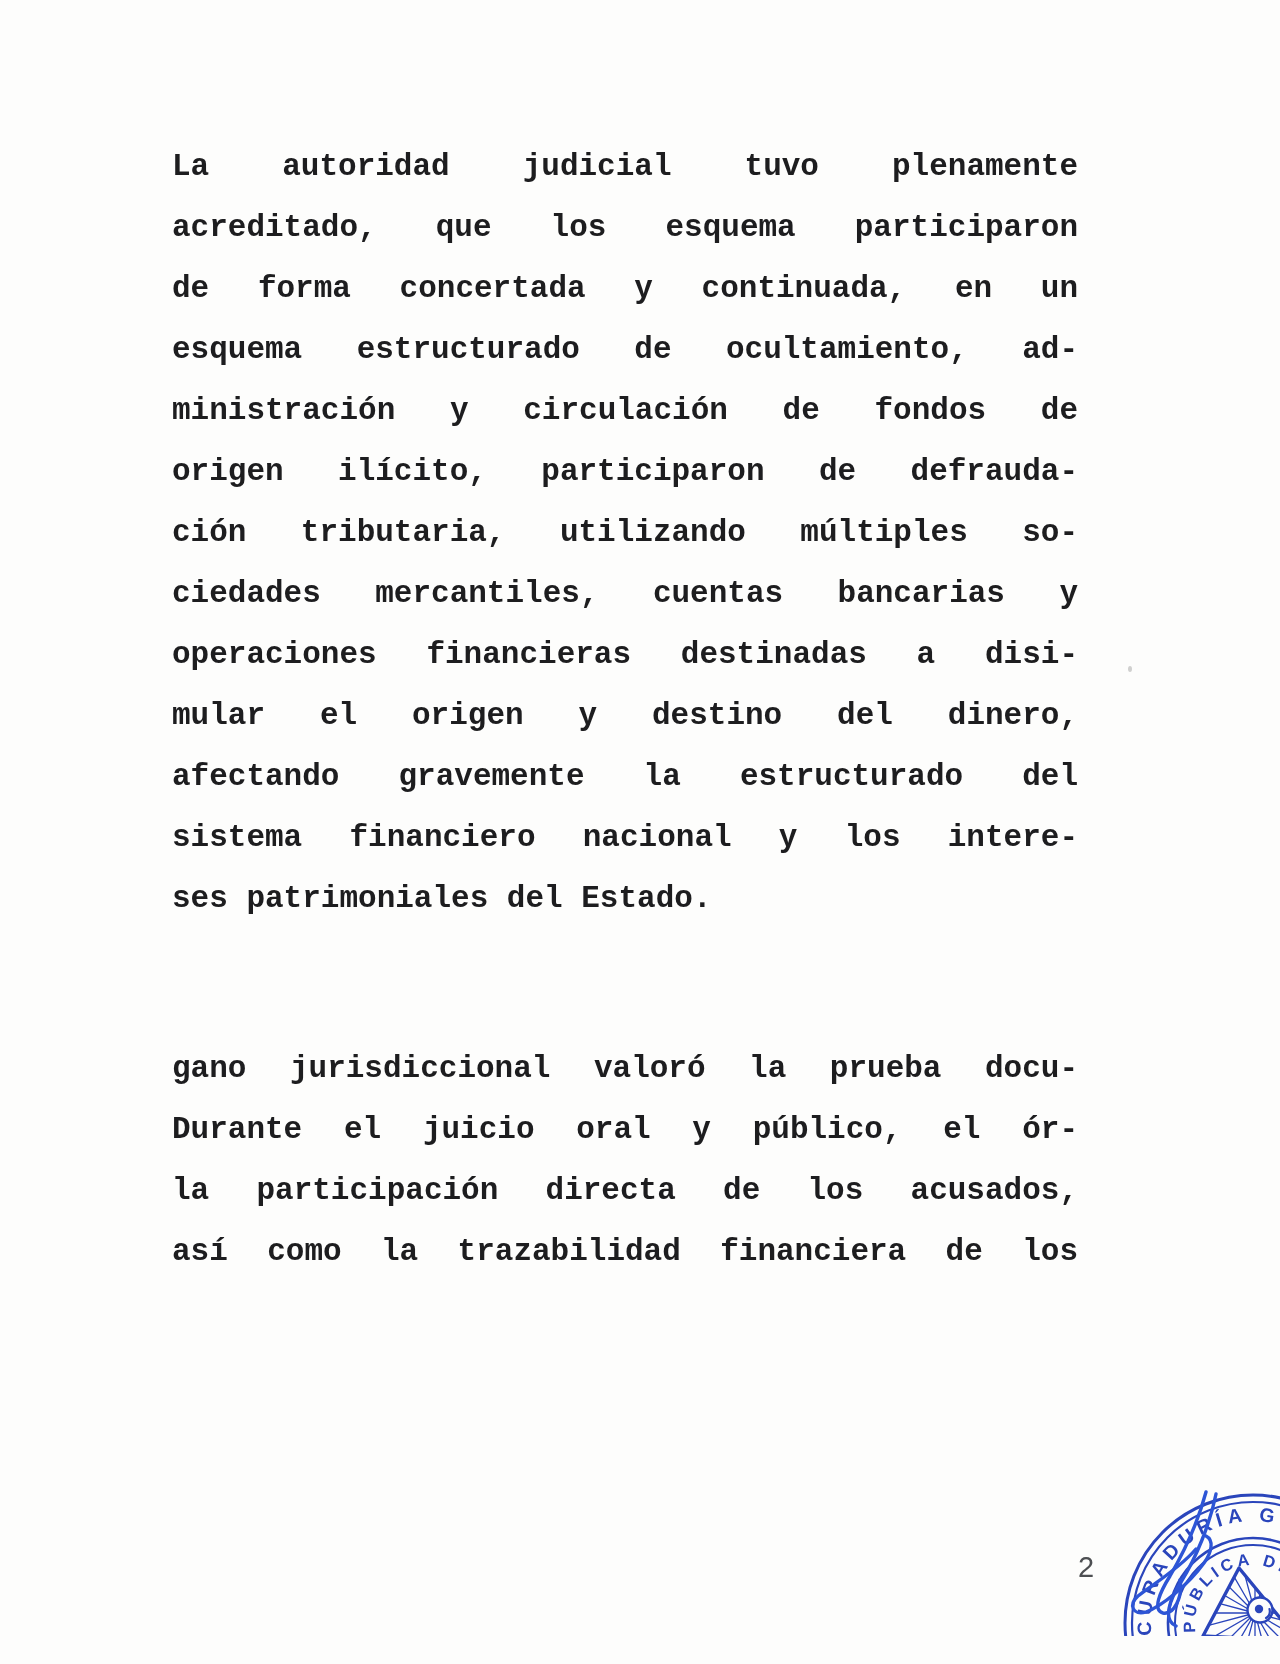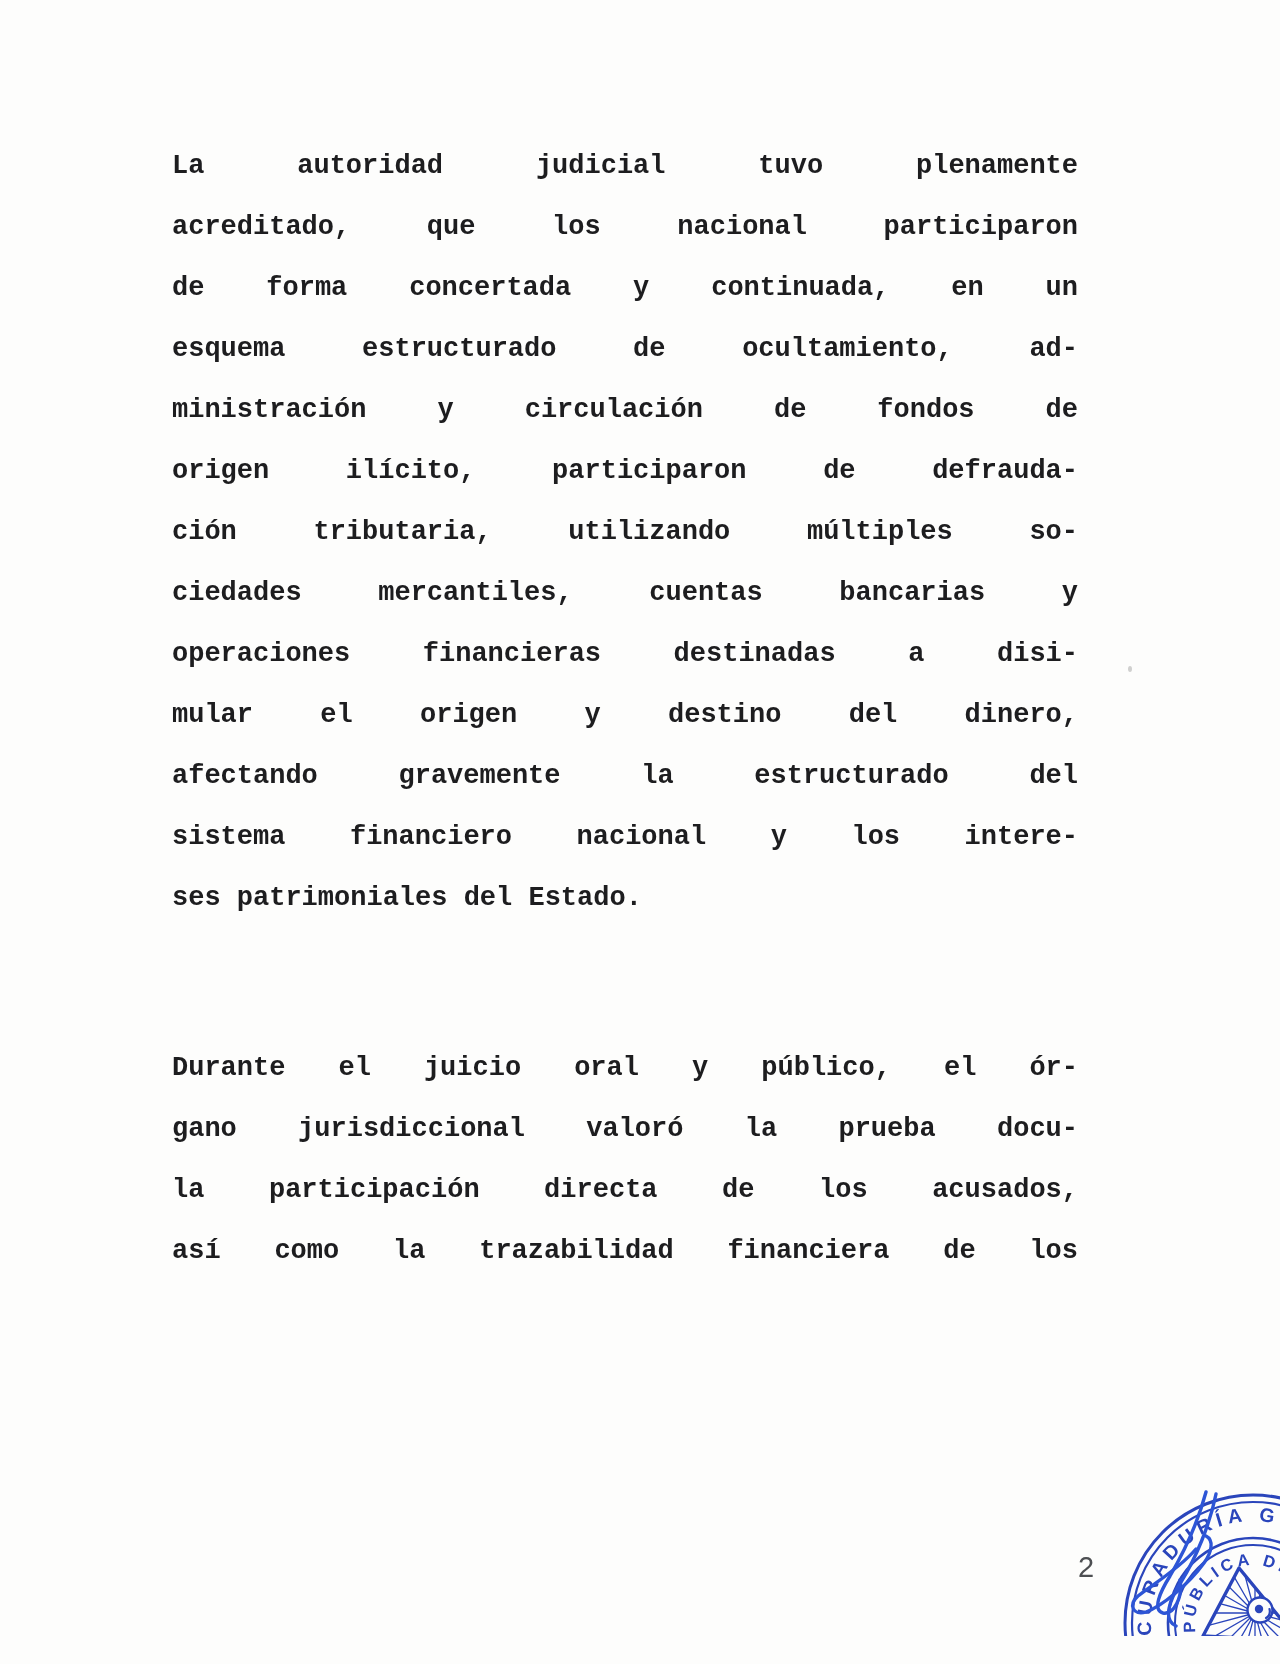--- a/index.html
+++ b/index.html
@@ -9,21 +9,21 @@
     position:relative;
     overflow:hidden;
     font-family:"Liberation Mono","DejaVu Sans Mono",monospace;
   }
   .page{position:absolute;inset:0;}
   .body-text{
     position:absolute;
     left:172px;width:906px;
     color:#1d1d1f;
     font-weight:700;
-    font-size:27px;
+    font-size:31px;
     line-height:61px;
     letter-spacing:0;
   }
   .p1{top:136px;}
   .p2{top:1038px;}
   .tline{
     text-align:justify;
     text-align-last:justify;
     white-space:normal;
   }
@@ -55,37 +55,37 @@
     background:#9a9a98;opacity:.45;
   }
 </style>
 </head>
 <body>
 
 <div class="page">
 
   <div class="body-text p1">
     <div class="tline">La autoridad judicial tuvo plenamente</div>
-    <div class="tline">acreditado, que los nacional participaron</div>
+    <div class="tline">acreditado, que los esquema participaron</div>
     <div class="tline">de forma concertada y continuada, en un</div>
     <div class="tline">esquema estructurado de ocultamiento, ad-</div>
     <div class="tline">ministración y circulación de fondos de</div>
     <div class="tline">origen ilícito, participaron de defrauda-</div>
     <div class="tline">ción tributaria, utilizando múltiples so-</div>
     <div class="tline">ciedades mercantiles, cuentas bancarias y</div>
     <div class="tline">operaciones financieras destinadas a disi-</div>
     <div class="tline">mular el origen y destino del dinero,</div>
     <div class="tline">afectando gravemente la estructurado del</div>
     <div class="tline">sistema financiero nacional y los intere-</div>
     <div class="tline lastline">ses patrimoniales del Estado.</div>
   </div>
 
   <div class="body-text p2">
+    <div class="tline">gano jurisdiccional valoró la prueba docu-</div>
     <div class="tline">Durante el juicio oral y público, el ór-</div>
-    <div class="tline">gano jurisdiccional valoró la prueba docu-</div>
     <div class="tline">la participación directa de los acusados,</div>
     <div class="tline">así como la trazabilidad financiera de los</div>
   </div>
 
   <div class="page-number">2</div>
 
   <div class="scan-speck"></div>
 
   <div class="stamp-clip">
     <svg width="300" height="300" viewBox="0 0 300 300">

